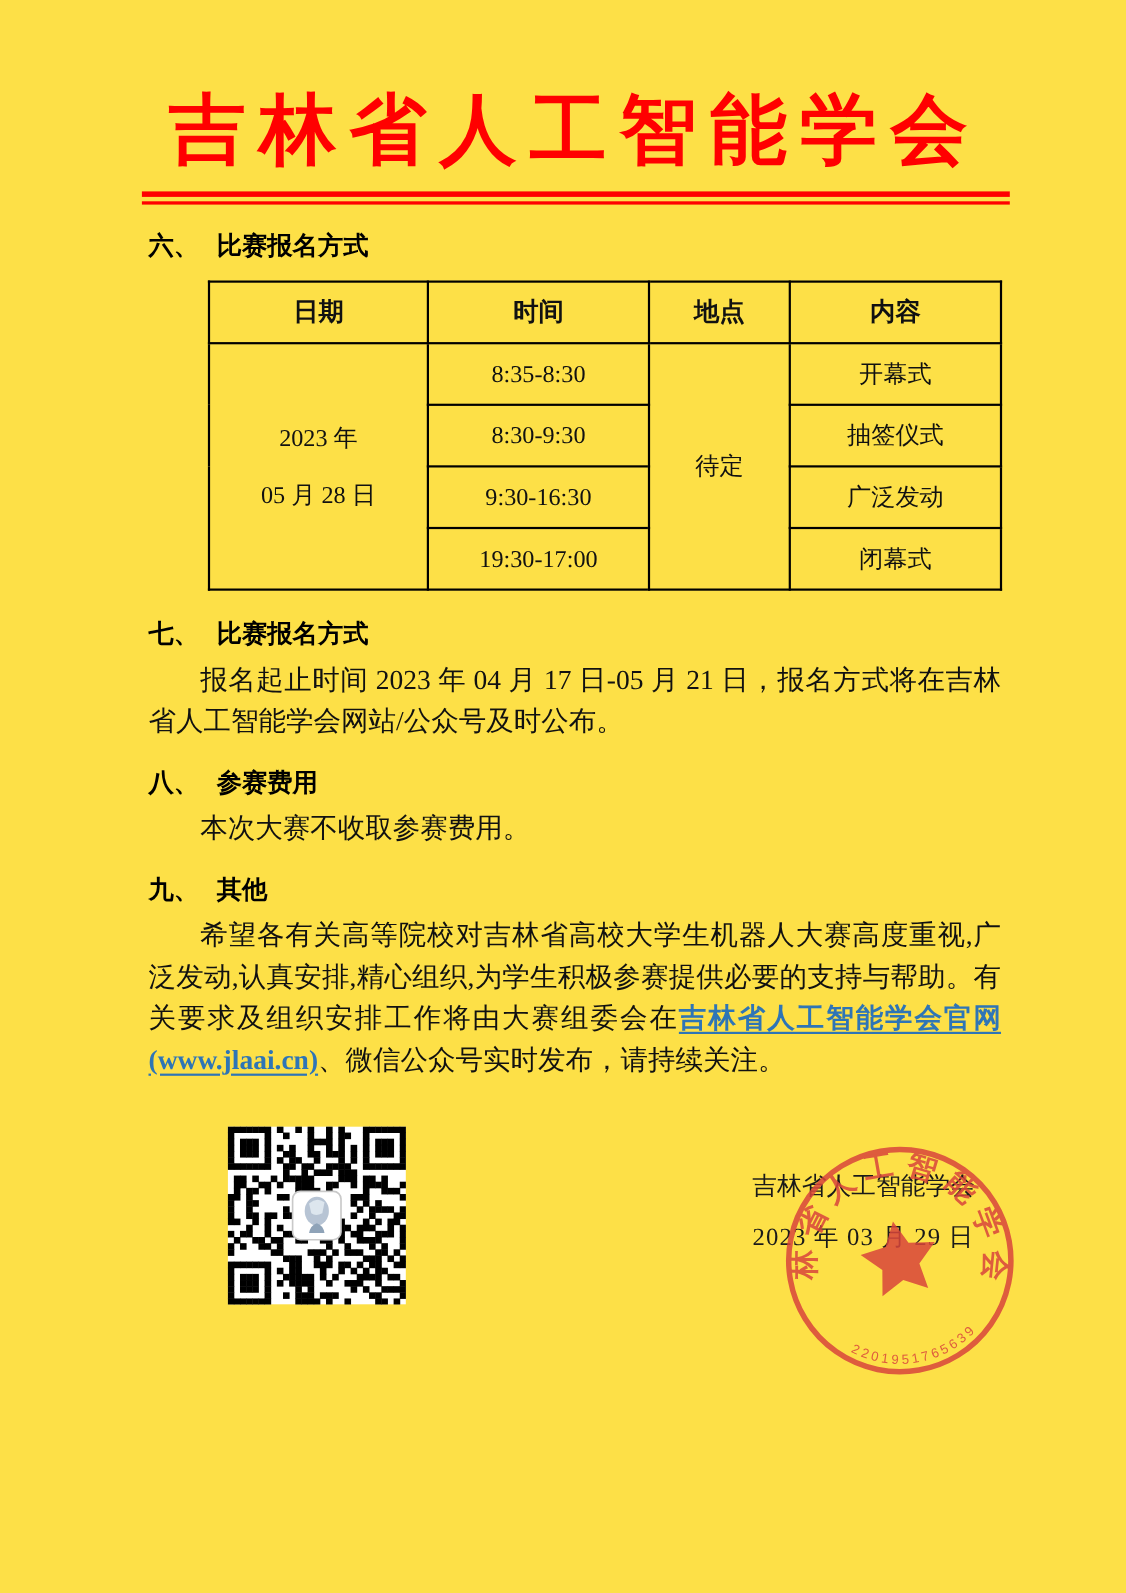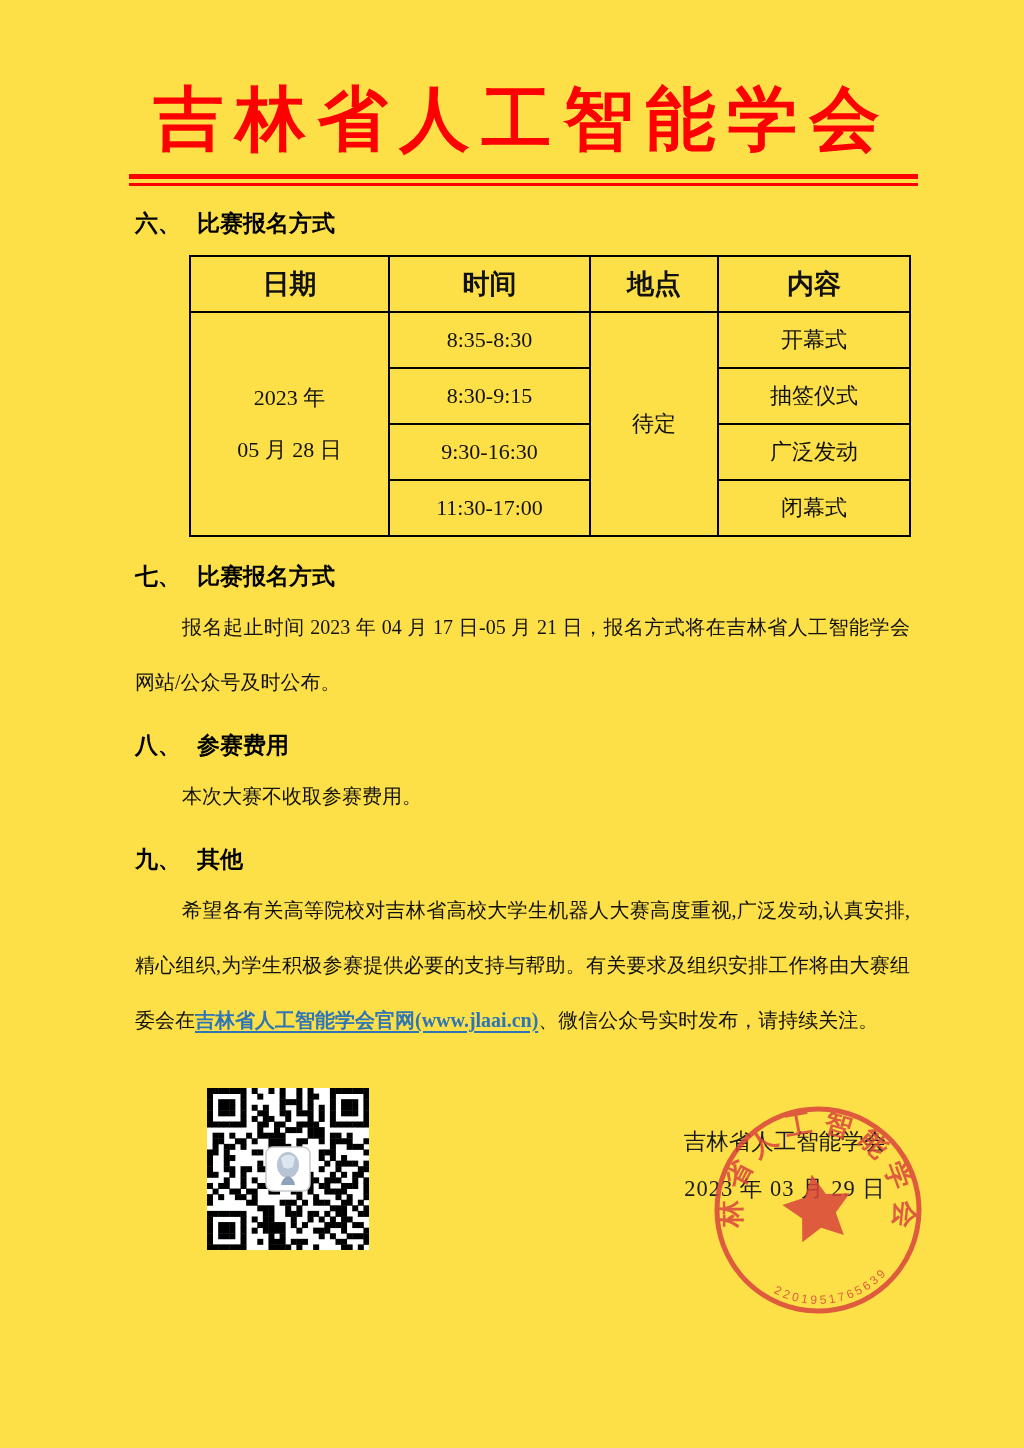--- a/index.html
+++ b/index.html
@@ -23,40 +23,40 @@
     display:flex;align-items:baseline;font-weight:700;font-size:23px;
     font-family:"Liberation Sans","DejaVu Sans",sans-serif;color:#000;
   }
   .sec-num{width:62px;flex:0 0 62px;}
   .sec-h.h6{margin-top:22px;}
   .sec-h.h7{margin-top:24px;}
   .sec-h.h8{margin-top:20px;}
   .sec-h.h9{margin-top:20px;}
   
   .para{
-    margin:8px 0 0 0;font-size:20px;line-height:55px;
+    margin:8px 0 0 0;font-size:25px;line-height:38px;
     text-indent:47px;text-align:justify;color:#111;
   }
   .link{
     color:#2e75b6;text-decoration:underline;cursor:pointer;
     text-underline-offset:4px;
     font-weight:bold;
   }
   
   table.schedule{
     border-collapse:collapse;margin:16px 0 0 54px;width:720px;
     table-layout:fixed;font-size:22px;
   }
   table.schedule th,table.schedule td{
     border:2px solid #000;text-align:center;vertical-align:middle;
     padding:0;height:54px;
   }
   table.schedule th{
     height:54px;font-weight:700;
-    font-family:"Liberation Sans","DejaVu Sans",sans-serif;font-size:27px;
+    font-family:"Liberation Sans","DejaVu Sans",sans-serif;font-size:23px;
   }
   .col-date{width:199px;} .col-time{width:201px;}
   .col-loc{width:128px;} .col-content{width:192px;}
   .date-cell div{line-height:1;}
   .date-cell div + div{margin-top:30px;}
   
   .footer{position:relative;margin-top:40px;height:260px;}
   .qr{margin-left:72px;display:block;}
   .signature{
     position:absolute;top:38px;right:-10px;width:270px;text-align:center;
@@ -95,29 +95,29 @@
     <tr>
       <td rowspan="4" class="date-cell">
         <div>2023 年</div>
         <div>05 月 28 日</div>
       </td>
       <td>8:35-8:30</td>
       <td rowspan="4">待定</td>
       <td>开幕式</td>
     </tr>
     <tr>
-      <td>8:30-9:15</td>
+      <td>8:30-9:30</td>
       <td>抽签仪式</td>
     </tr>
     <tr>
       <td>9:30-16:30</td>
       <td>广泛发动</td>
     </tr>
     <tr>
-      <td>11:30-17:00</td>
+      <td>19:30-17:00</td>
       <td>闭幕式</td>
     </tr>
   </tbody>
     </table>
 
   <div class="sec-h h7">
     <span class="sec-num">七、</span>
     <span>比赛报名方式</span>
   </div>
   <p class="para">报名起止时间 2023 年 04 月 17 日-05 月 21 日，报名方式将在吉林省人工智能学会网站/公众号及时公布。</p>

